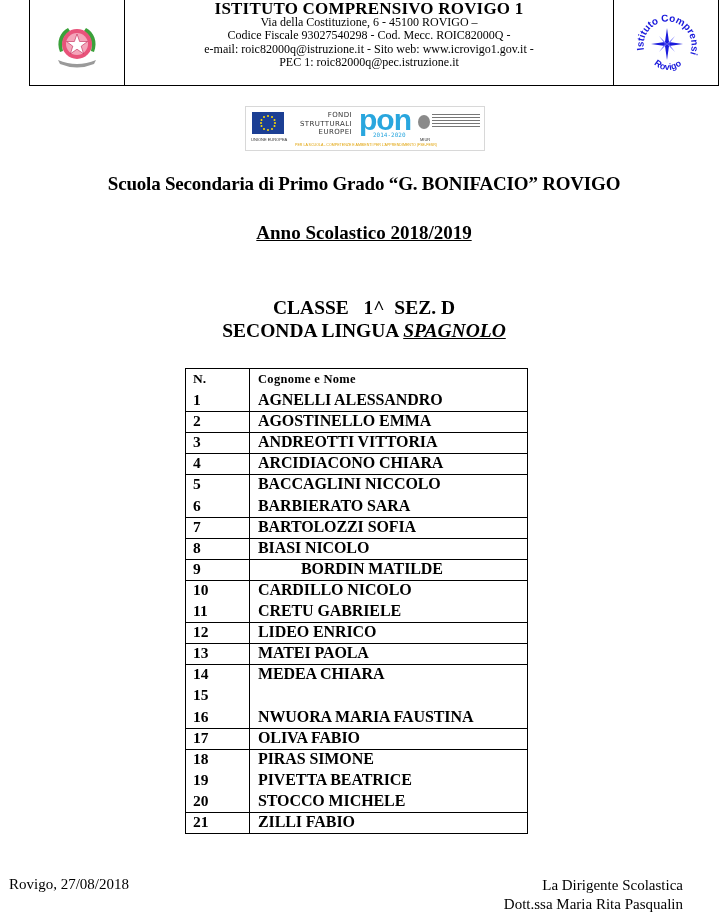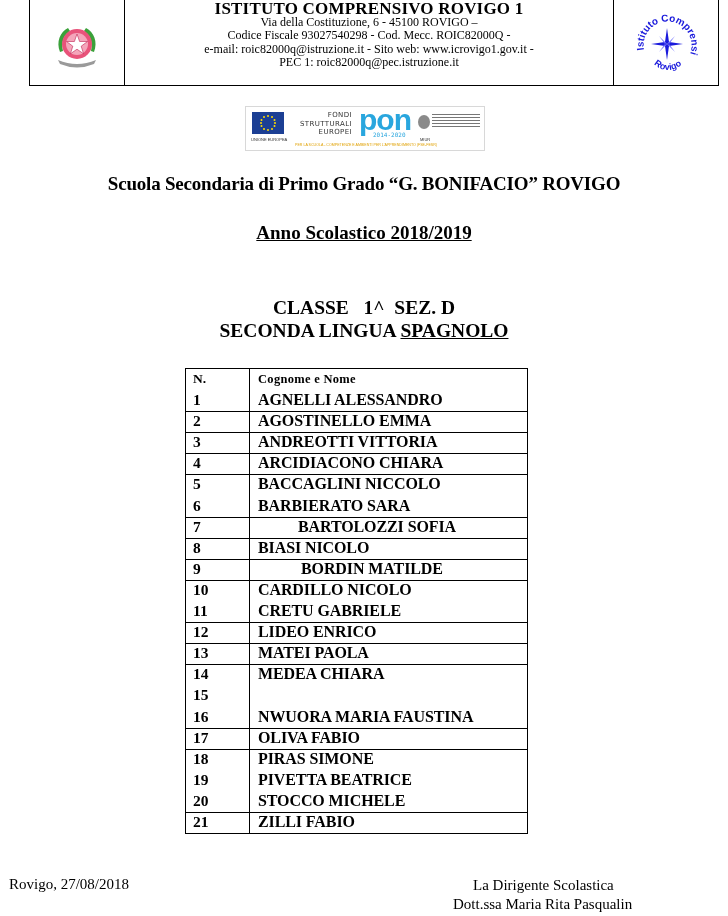--- a/index.html
+++ b/index.html
@@ -20,30 +20,30 @@
   .pon .years { position:absolute; left:127px; top:24px; font-family:"DejaVu Sans Mono", monospace; font-size:6px; color:#29a6de; }
   .pon .tag { position:absolute; left:49px; top:36px; font-family:"Liberation Sans", sans-serif; font-size:3.6px; color:#e0a000; white-space:nowrap; }
   .pon .miur { position:absolute; left:172px; top:8px; width:12px; height:14px; border-radius:50%; background:#8a8a8a; }
   .pon .miur-txt { position:absolute; left:186px; top:7px; width:48px; }
   .pon .miur-txt i { display:block; height:1px; margin-bottom:2px; background:#777; }
   .pon .miur-lbl { position:absolute; left:174px; top:30px; font-size:4px; font-family:"Liberation Sans", sans-serif; color:#333; }
   .school { position:absolute; left:0; width:728px; top:173px; text-align:center; font-weight:bold; font-size:19px; letter-spacing:-0.2px; }
   .anno { position:absolute; left:0; width:728px; top:222px; text-align:center; font-weight:bold; font-size:19px; }
   .anno span { text-decoration:underline; }
   .classe { position:absolute; left:0; width:728px; top:296px; text-align:center; font-weight:bold; font-size:19.5px; line-height:23px; white-space:pre; }
-  .classe .u { text-decoration:underline; }
+  .classe .u { text-decoration:underline;font-style:italic; }
   .tbl { position:absolute; left:185px; top:368px; width:343px; height:466px; border:1px solid #000; box-sizing:border-box; }
   .tbl .vdiv { position:absolute; left:63px; top:0; bottom:0; width:1px; background:#000; }
   .tbl .hline { position:absolute; left:0; right:0; height:1px; background:#000; }
   .tbl .num { position:absolute; left:7px; font-weight:bold; font-size:15.5px; }
   .tbl .name { position:absolute; left:72px; font-weight:bold; font-size:16px; white-space:nowrap; letter-spacing:-0.1px; }
   .tbl .hnum { position:absolute; left:7px; top:2px; font-weight:bold; font-size:13.5px; }
   .tbl .hname { position:absolute; left:72px; top:3px; font-weight:bold; font-size:12.5px; letter-spacing:0.3px; }
   .place { position:absolute; left:9px; top:876px; font-size:15px; }
-  .sign { position:absolute; left:453px; top:876px; width:230px; font-size:15px; line-height:19px; }
+  .sign { position:absolute; left:453px; top:876px; width:230px; font-size:15px; line-height:19px;text-align:right; }
   .sign .l1 { padding-left:20px; }
 </style>
 </head>
 <body>
 
 <div class="hdr-box">
   <div class="hdr-left">
     <svg class="emblem" width="50" height="50" viewBox="0 0 50 50">
       <path d="M8 30 C4 20 8 10 16 6 L18 9 C12 13 9 20 11 29 Z" fill="#3aa13a"></path>
       <path d="M42 30 C46 20 42 10 34 6 L32 9 C38 13 41 20 39 29 Z" fill="#3aa13a"></path>
@@ -138,21 +138,21 @@
     <div class="hline" style="top: 84px;"></div>
     <div class="num" style="top: 85.3px;">4</div>
     <div class="name" style="top: 85.3px;">ARCIDIACONO CHIARA</div>
     <div class="hline" style="top: 105px;"></div>
     <div class="num" style="top: 106.4px;">5</div>
     <div class="name" style="top: 106.4px;">BACCAGLINI NICCOLO</div>
     <div class="num" style="top: 127.5px;">6</div>
     <div class="name" style="top: 127.5px;">BARBIERATO SARA</div>
     <div class="hline" style="top: 148px;"></div>
     <div class="num" style="top: 148.6px;">7</div>
-    <div class="name" style="top: 148.6px; margin-left: 40px;">BARTOLOZZI SOFIA</div>
+    <div class="name" style="top: 148.6px;">BARTOLOZZI SOFIA</div>
     <div class="hline" style="top: 169px;"></div>
     <div class="num" style="top: 169.7px;">8</div>
     <div class="name" style="top: 169.7px;">BIASI NICOLO</div>
     <div class="hline" style="top: 190px;"></div>
     <div class="num" style="top: 190.8px;">9</div>
     <div class="name" style="top: 190.8px; margin-left: 43px;">BORDIN MATILDE</div>
     <div class="hline" style="top: 211px;"></div>
     <div class="num" style="top: 211.9px;">10</div>
     <div class="name" style="top: 211.9px;">CARDILLO NICOLO</div>
     <div class="num" style="top: 233px;">11</div>

